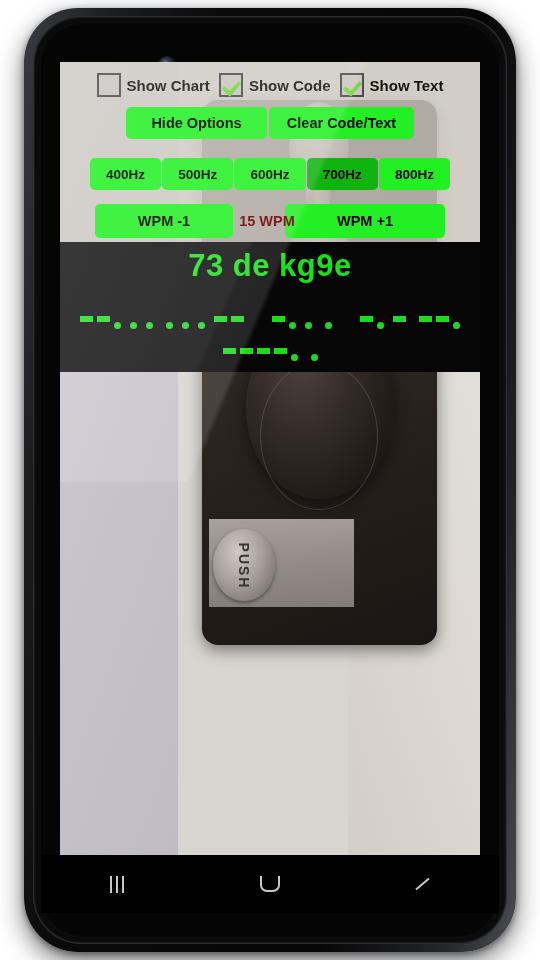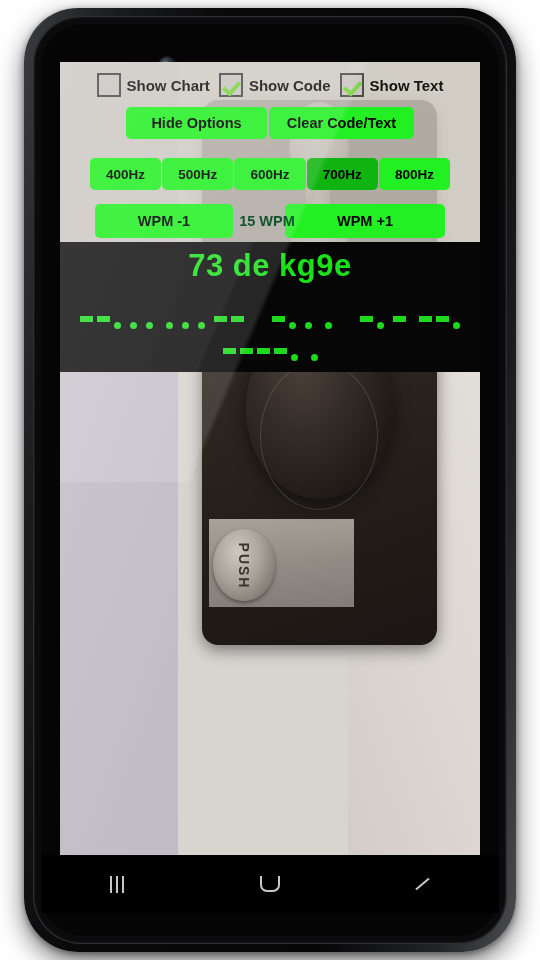--- a/index.html
+++ b/index.html
@@ -215,21 +215,21 @@
     width: 138px; height: 34px; font-size: 14.5px;
   }
   #btn-wpm-plus {
     position: absolute; right: 0; top: 0;
     width: 160px; height: 34px; font-size: 14.5px;
   }
   #wpm-value {
     position: absolute; left: 138px; top: 0;
     width: 68px; height: 34px;
     display: flex; align-items: center; justify-content: center;
-    font-size: 14.5px; font-weight: bold; color: #14532d;
+    font-size: 14.5px; font-weight: bold; color: #7f1d1d;
     z-index: 2;
   }
 
   
   #output-area {
     position: absolute; left: 0; top: 180px;
     width: 420px; height: 130px;
     background: #060606;
   }
   #output-glare {

